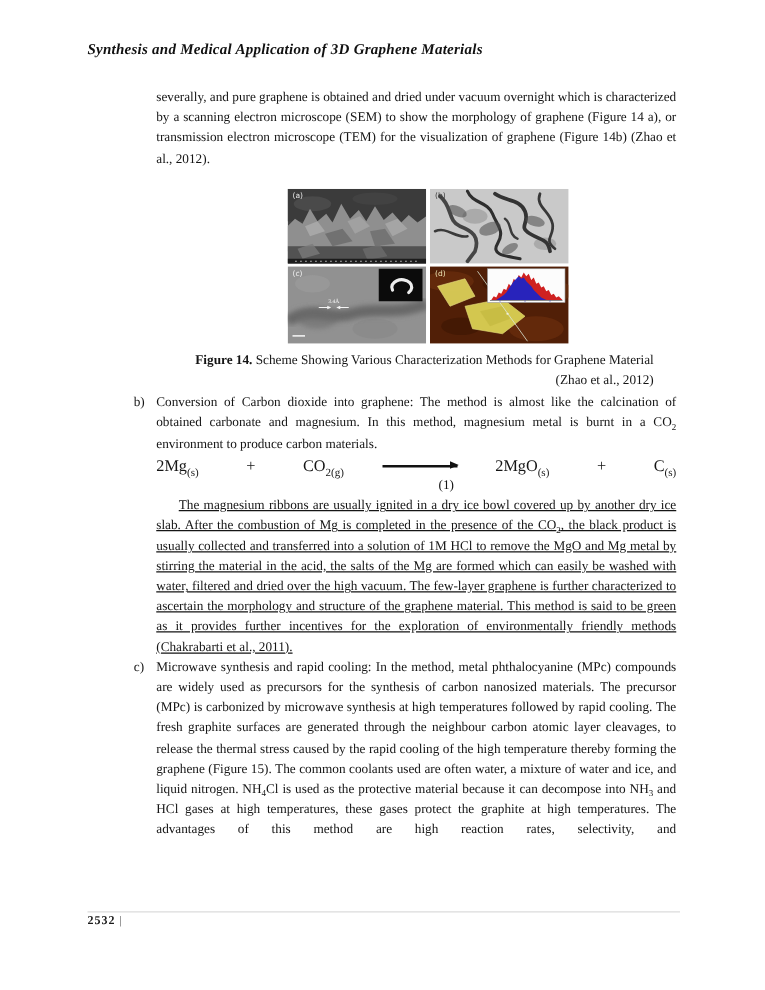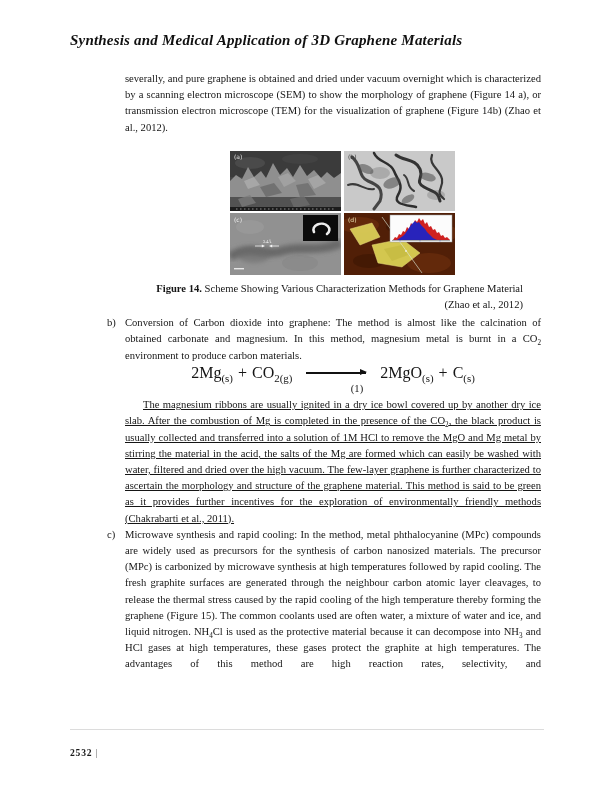--- a/index.html
+++ b/index.html
@@ -3,21 +3,21 @@
 <meta charset="utf-8">
 <style>
   html,body{margin:0;padding:0;background:#ffffff;}
   .page{
     position:relative;width:612px;height:792px;background:#ffffff;
     font-family:"Liberation Serif","DejaVu Serif",serif;color:#151515;
     overflow:hidden;
   }
   .running-header{
     position:absolute;left:70px;top:32px;
-    font-size:15px;font-weight:bold;font-style:italic;letter-spacing:.2px;color:#111;
+    font-size:12px;font-weight:bold;font-style:italic;letter-spacing:.2px;color:#111;
   }
   .content{
     position:absolute;left:125px;top:71px;width:416px;
     font-size:10.6px;line-height:16.2px;text-align:justify;
   }
   sub{font-size:68%;line-height:0;}
   
   .figure-wrap{position:relative;width:225px;height:126px;margin:15px 0 4px 105px;}
   .panel{position:absolute;overflow:hidden;}
   .panel svg{display:block;width:100%;height:100%;}
@@ -29,33 +29,33 @@
   .plabel-a{left:4px;top:3px;color:#e8e8e8;}
   .plabel-b{left:118px;top:3px;color:#3a3a3a;}
   .plabel-c{left:4px;top:66px;color:#f0f0f0;}
   .plabel-d{left:118px;top:66px;color:#ece4b4;}
   .caption{max-width:380px;margin:3px auto 2px;text-align:right;}
   
   .list-item{position:relative;margin:0;}
   .list-marker{position:absolute;left:-18px;top:0;}
   .item-c-text{text-align-last:justify;}
   
-  .equation-row{display:flex;justify-content:center;align-items:center;margin:1px 0 0;font-size:16px;}
+  .equation-row{display:flex;justify-content:space-between;align-items:center;margin:1px 0 0;font-size:13px;}
   .eq-gap{display:inline-block;width:5px;}
   .rxn-arrow{position:relative;width:60px;height:1.2px;background:#111;margin:0 14px;}
   .rxn-arrow::after{
     content:"";position:absolute;right:-1px;top:-3.1px;
     border-left:7px solid #111;border-top:3.5px solid transparent;border-bottom:3.5px solid transparent;
   }
   .equation-number{text-align:center;padding-left:48px;}
   .indent-para{text-indent:18px;text-decoration:underline;}
   
   .footer{
     position:absolute;left:70px;top:729px;width:474px;
-    border-top:1px solid #dcdcdc;padding-top:16px;
+    border-top:1px solid #dcdcdc;padding-top:0;
     color:#565656;font-weight:bold;font-size:9.3px;line-height:13px;
   }
   .footer-line1{display:flex;align-items:baseline;white-space:nowrap;}
   .footer-number{color:#1a1a1a;letter-spacing:.8px;font-size:9.6px;}
   .footer-sep{margin:0 1px 0 3px;font-weight:normal;}
   .footer-journal{letter-spacing:1.8px;word-spacing:4px;}
   .footer-year{text-align:center;letter-spacing:2.2px;word-spacing:4px;margin-top:1px;}
 </style>
 </head>
 <body>

